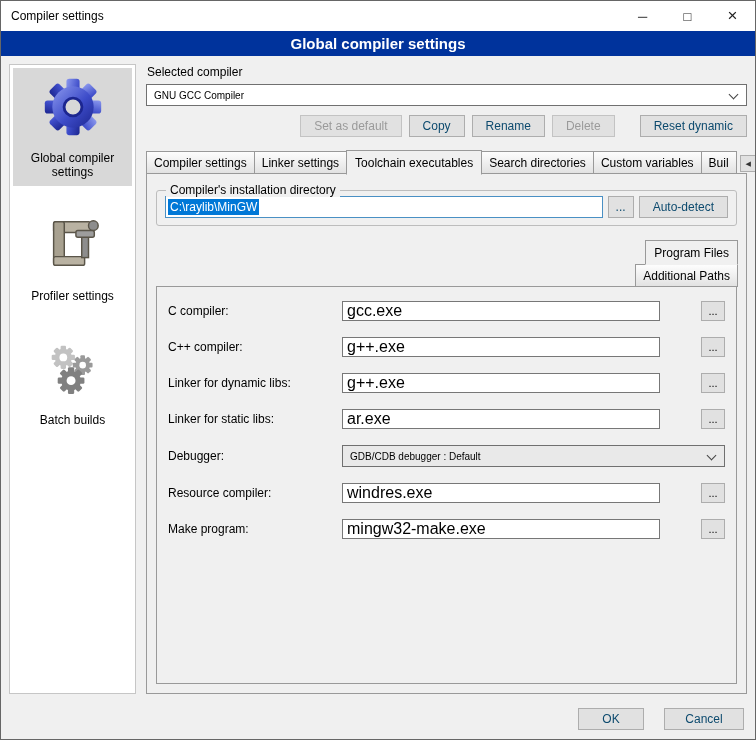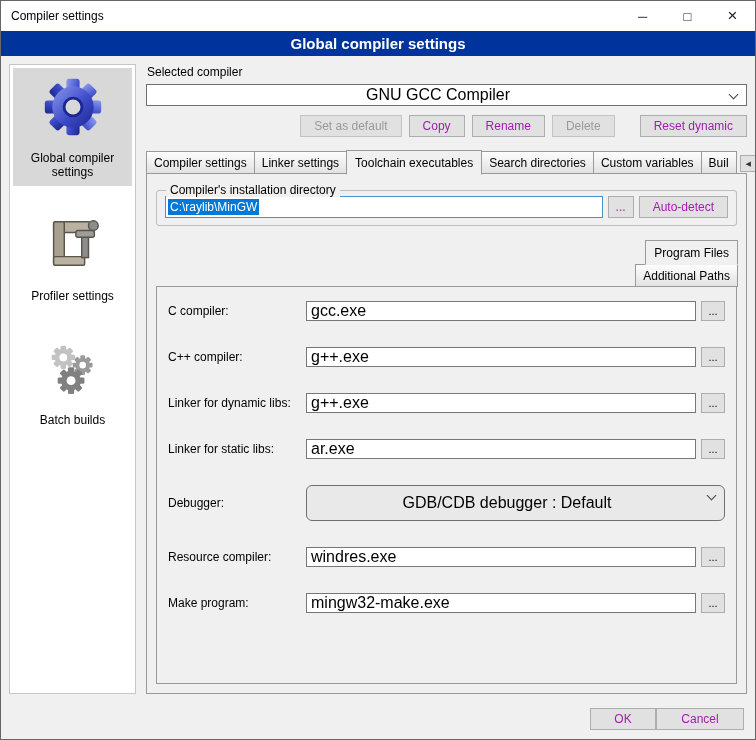--- a/index.html
+++ b/index.html
@@ -21,25 +21,25 @@
   
   .sidebar{width:127px;background:#fff;border:1px solid #c6c6c6;padding:3px;display:flex;flex-direction:column;}
   .side-item{display:flex;flex-direction:column;align-items:center;padding:8px 2px 7px;margin-bottom:20px;text-align:center;font-size:12px;color:#000;cursor:default;}
   .side-item.selected{background:#d8d8d8;}
   .side-icon{width:62px;height:62px;margin-bottom:13px;}
 
   
   .main{flex:1;display:flex;flex-direction:column;min-width:0;}
   .sc-label{font-size:12px;margin:1px 0 5px 1px;}
 
-  .combo{position:relative;height:22px;border:1px solid #707070;background:#fff;display:flex;align-items:center;padding:0 24px 0 7px;font-size:16px;overflow:hidden;justify-content:center;}
+  .combo{position:relative;height:22px;border:1px solid #707070;background:#fff;display:flex;align-items:center;padding:0 24px 0 7px;font-size:10px;overflow:hidden;}
   .combo .chev{position:absolute;right:9px;top:6px;width:7px;height:7px;border-right:1.5px solid #444;border-bottom:1.5px solid #444;transform:rotate(45deg);}
   .debug-combo{flex:1;background:#e9e9e9;}
 
-  .btn{height:22px;background:#e1e1e1;border:1px solid #adadad;font-size:12px;padding:0 13px;color:#a21caf;}
+  .btn{height:22px;background:#e1e1e1;border:1px solid #adadad;font-size:12px;padding:0 13px;color:#0c4a6e;}
   .btn.disabled{color:#9a9a9a;border-color:#c3c3c3;}
   .btn-row{display:flex;gap:7px;margin-top:9px;}
   .btn-row .first{margin-left:auto;}
   .btn-row .reset{margin-left:18px;}
 
   
   .tabstrip{display:flex;align-items:flex-end;margin-top:13px;position:relative;z-index:2;}
   .tab{font-size:12px;padding:4px 7px 3px;background:linear-gradient(#fdfdfd,#e2e2e2);border:1px solid #999;margin-right:-1px;white-space:nowrap;color:#000;}
   .tab.active{background:#f0f0f0;border-bottom:1px solid #f0f0f0;padding:5px 8px 4px;margin-bottom:-1px;position:relative;z-index:3;}
   .tab-scroll{margin-left:auto;display:flex;gap:2px;margin-bottom:2px;padding-left:4px;}
@@ -52,29 +52,29 @@
   .groupbox-title{position:absolute;top:-8px;left:9px;background:#f0f0f0;padding:0 4px;font-size:12px;}
   .dir-row{display:flex;gap:5px;align-items:center;}
   .dir-input{flex:1;height:22px;border:1px solid #4a90c4;background:#fff;display:flex;align-items:center;padding:0 2px;font-size:12px;overflow:hidden;}
   .sel-text{background:#0078d7;color:#fff;padding:1px 2px;white-space:nowrap;}
   .dots-btn{width:26px;padding:0;flex-shrink:0;}
   .note{margin-top:7px;font-size:12px;color:#8e1515;white-space:nowrap;overflow:hidden;}
 
   .subtabstrip{margin-top:14px;flex-direction:column;}
   .sub-panel{border:1px solid #999;flex:1;padding:14px 11px;margin-top:-1px;background:#f0f0f0;overflow:hidden;position:relative;z-index:1;}
 
-  .form-row{display:flex;align-items:center;margin-bottom:26px;}
+  .form-row{display:flex;align-items:center;margin-bottom:16px;gap:36px;}
   .flabel{width:138px;flex-shrink:0;font-size:12px;}
   .tinput{flex:1;height:20px;border:1px solid #777;background:#fff;display:flex;align-items:center;padding:0 4px;font-size:16px;margin-right:5px;overflow:hidden;}
   .dots-sm{width:24px;height:20px;font-size:11px;line-height:1;background:#e1e1e1;border:1px solid #adadad;flex-shrink:0;padding:0;}
-  .form-row .combo.debug-combo{height:36px;border-radius:6px;}
+  .form-row .combo.debug-combo{height:22px;}
 
   .footer{position:absolute;right:11px;bottom:9px;display:flex;}
   .btn.ok{width:66px;padding:0;}
-  .btn.cancel{width:88px;padding:0;}
+  .btn.cancel{width:80px;padding:0;margin-left:20px;}
 </style>
 </head>
 <body>
 
 <svg width="0" height="0" style="position:absolute" aria-hidden="true">
   <defs>
     <linearGradient id="bluegear" x1="0" y1="0" x2="1" y2="1">
       <stop offset="0" stop-color="#8c99ee"></stop>
       <stop offset="0.55" stop-color="#3d4cc9"></stop>
       <stop offset="1" stop-color="#1c2690"></stop>

